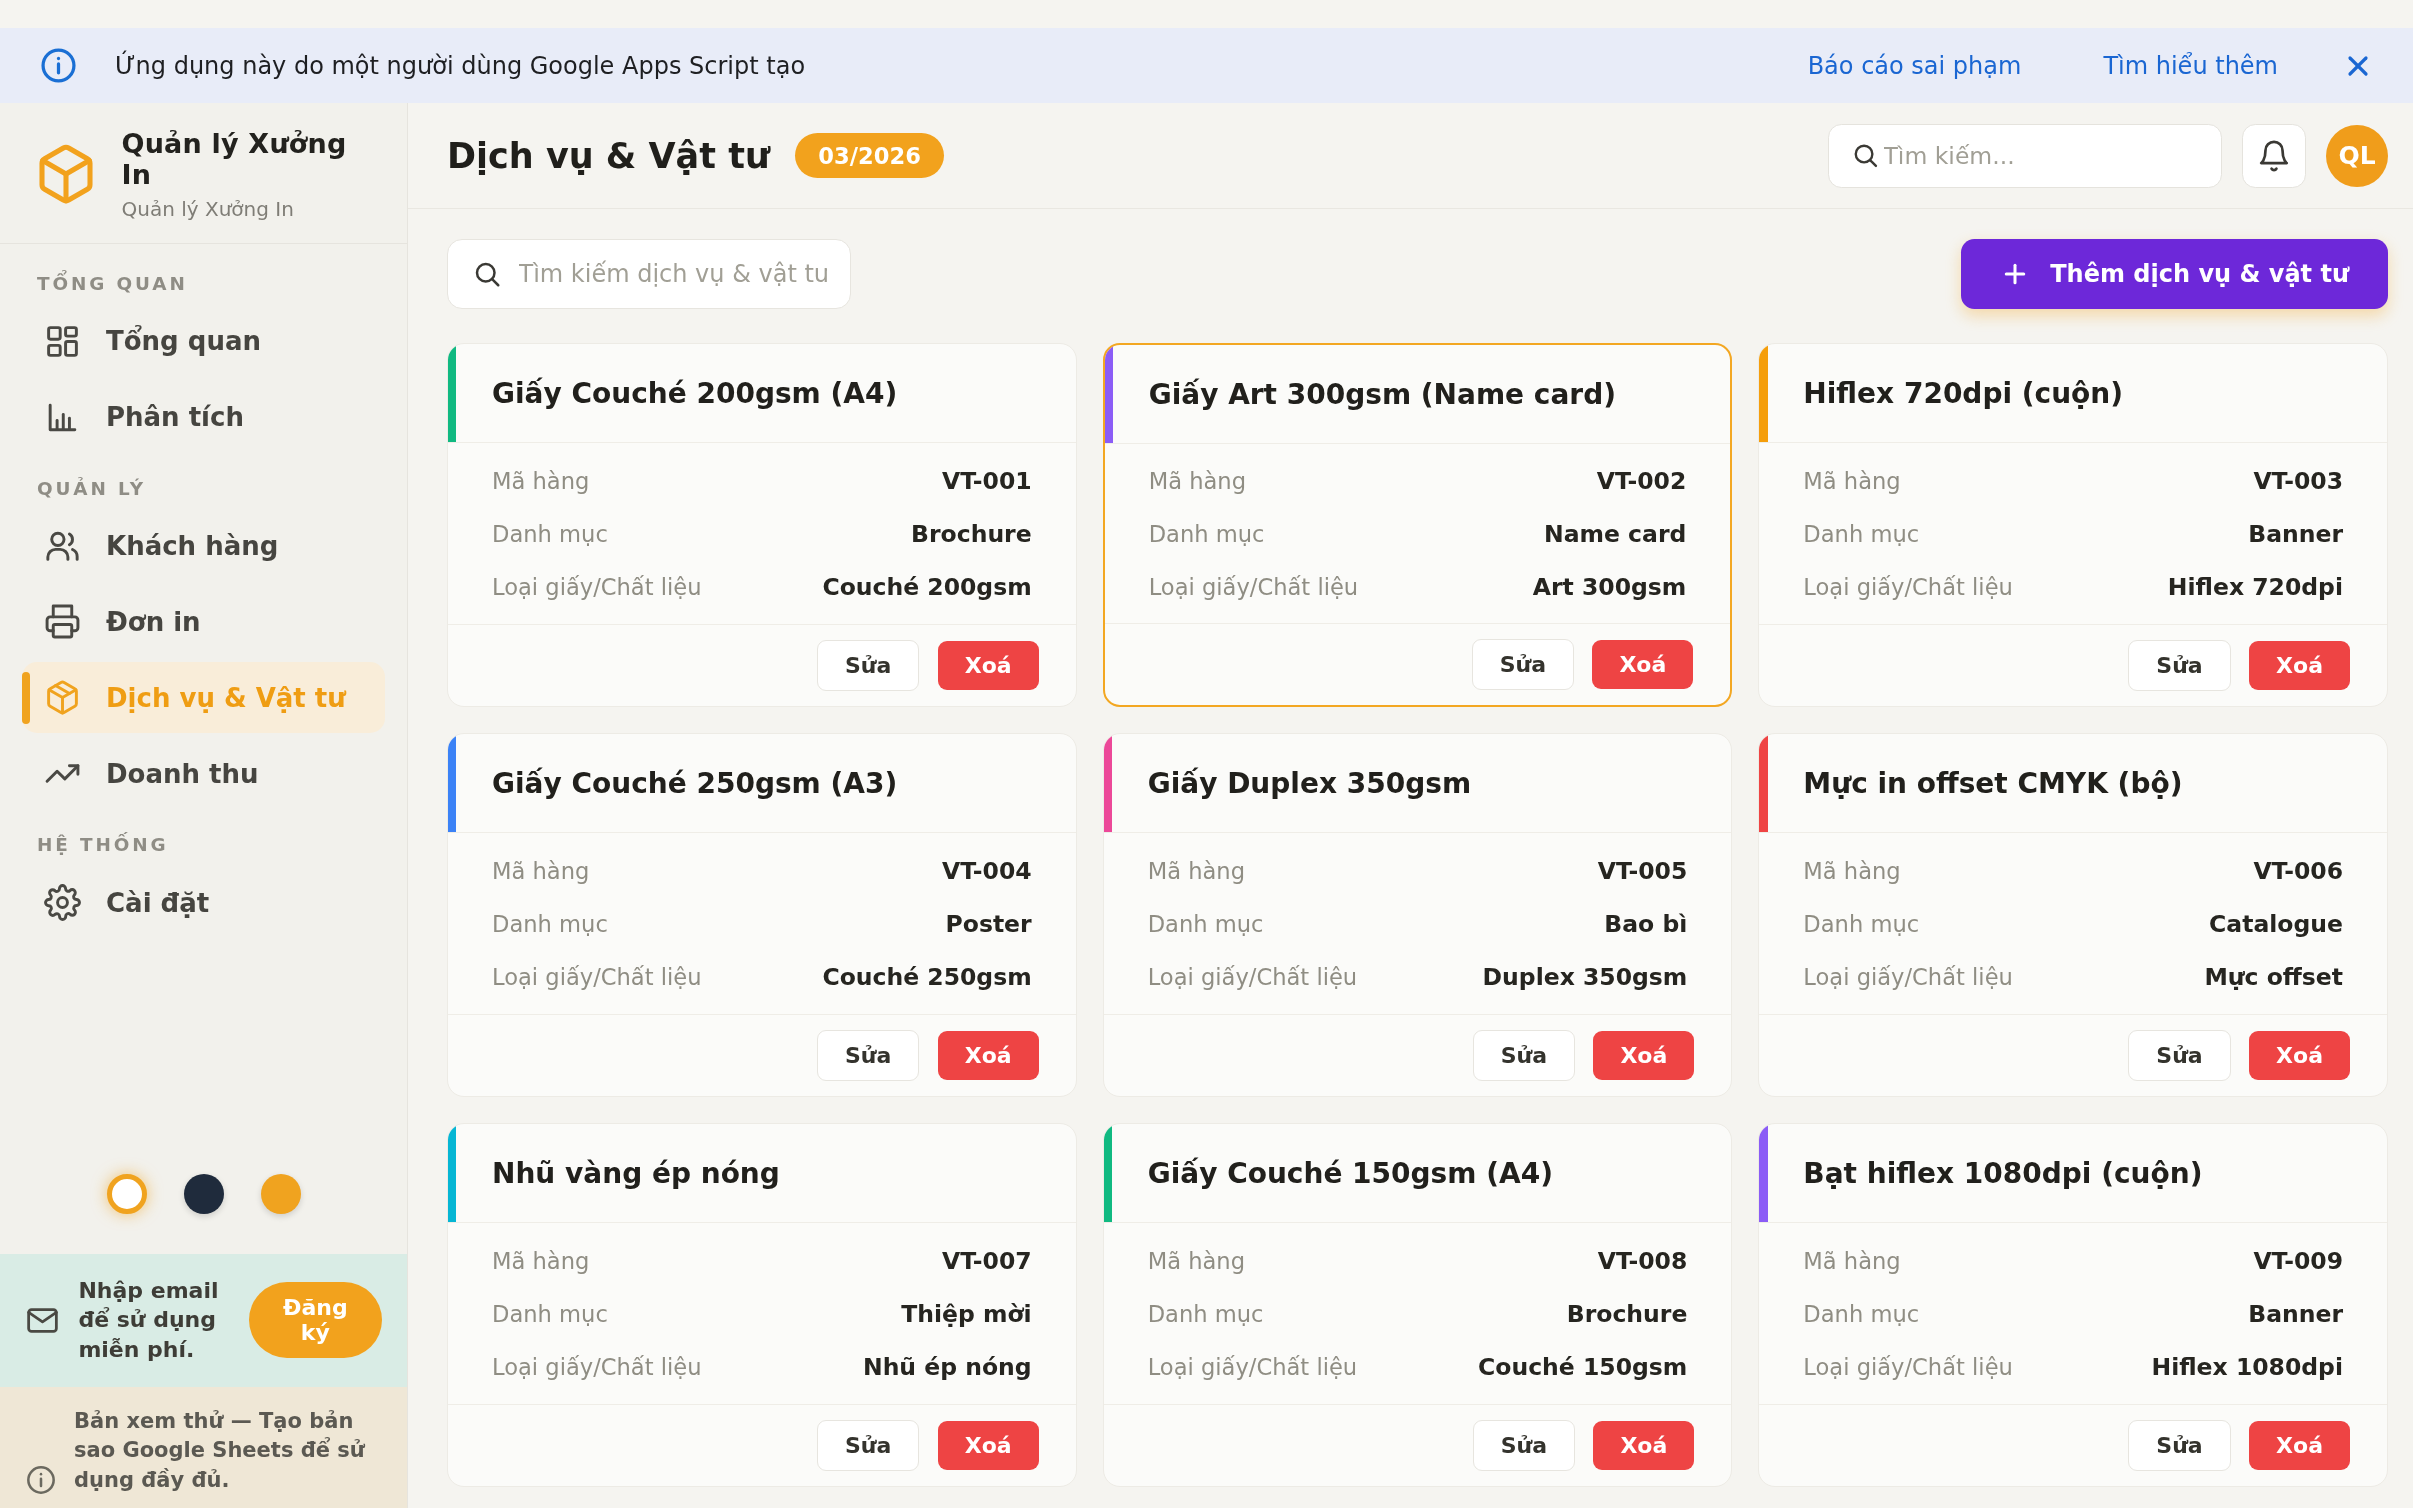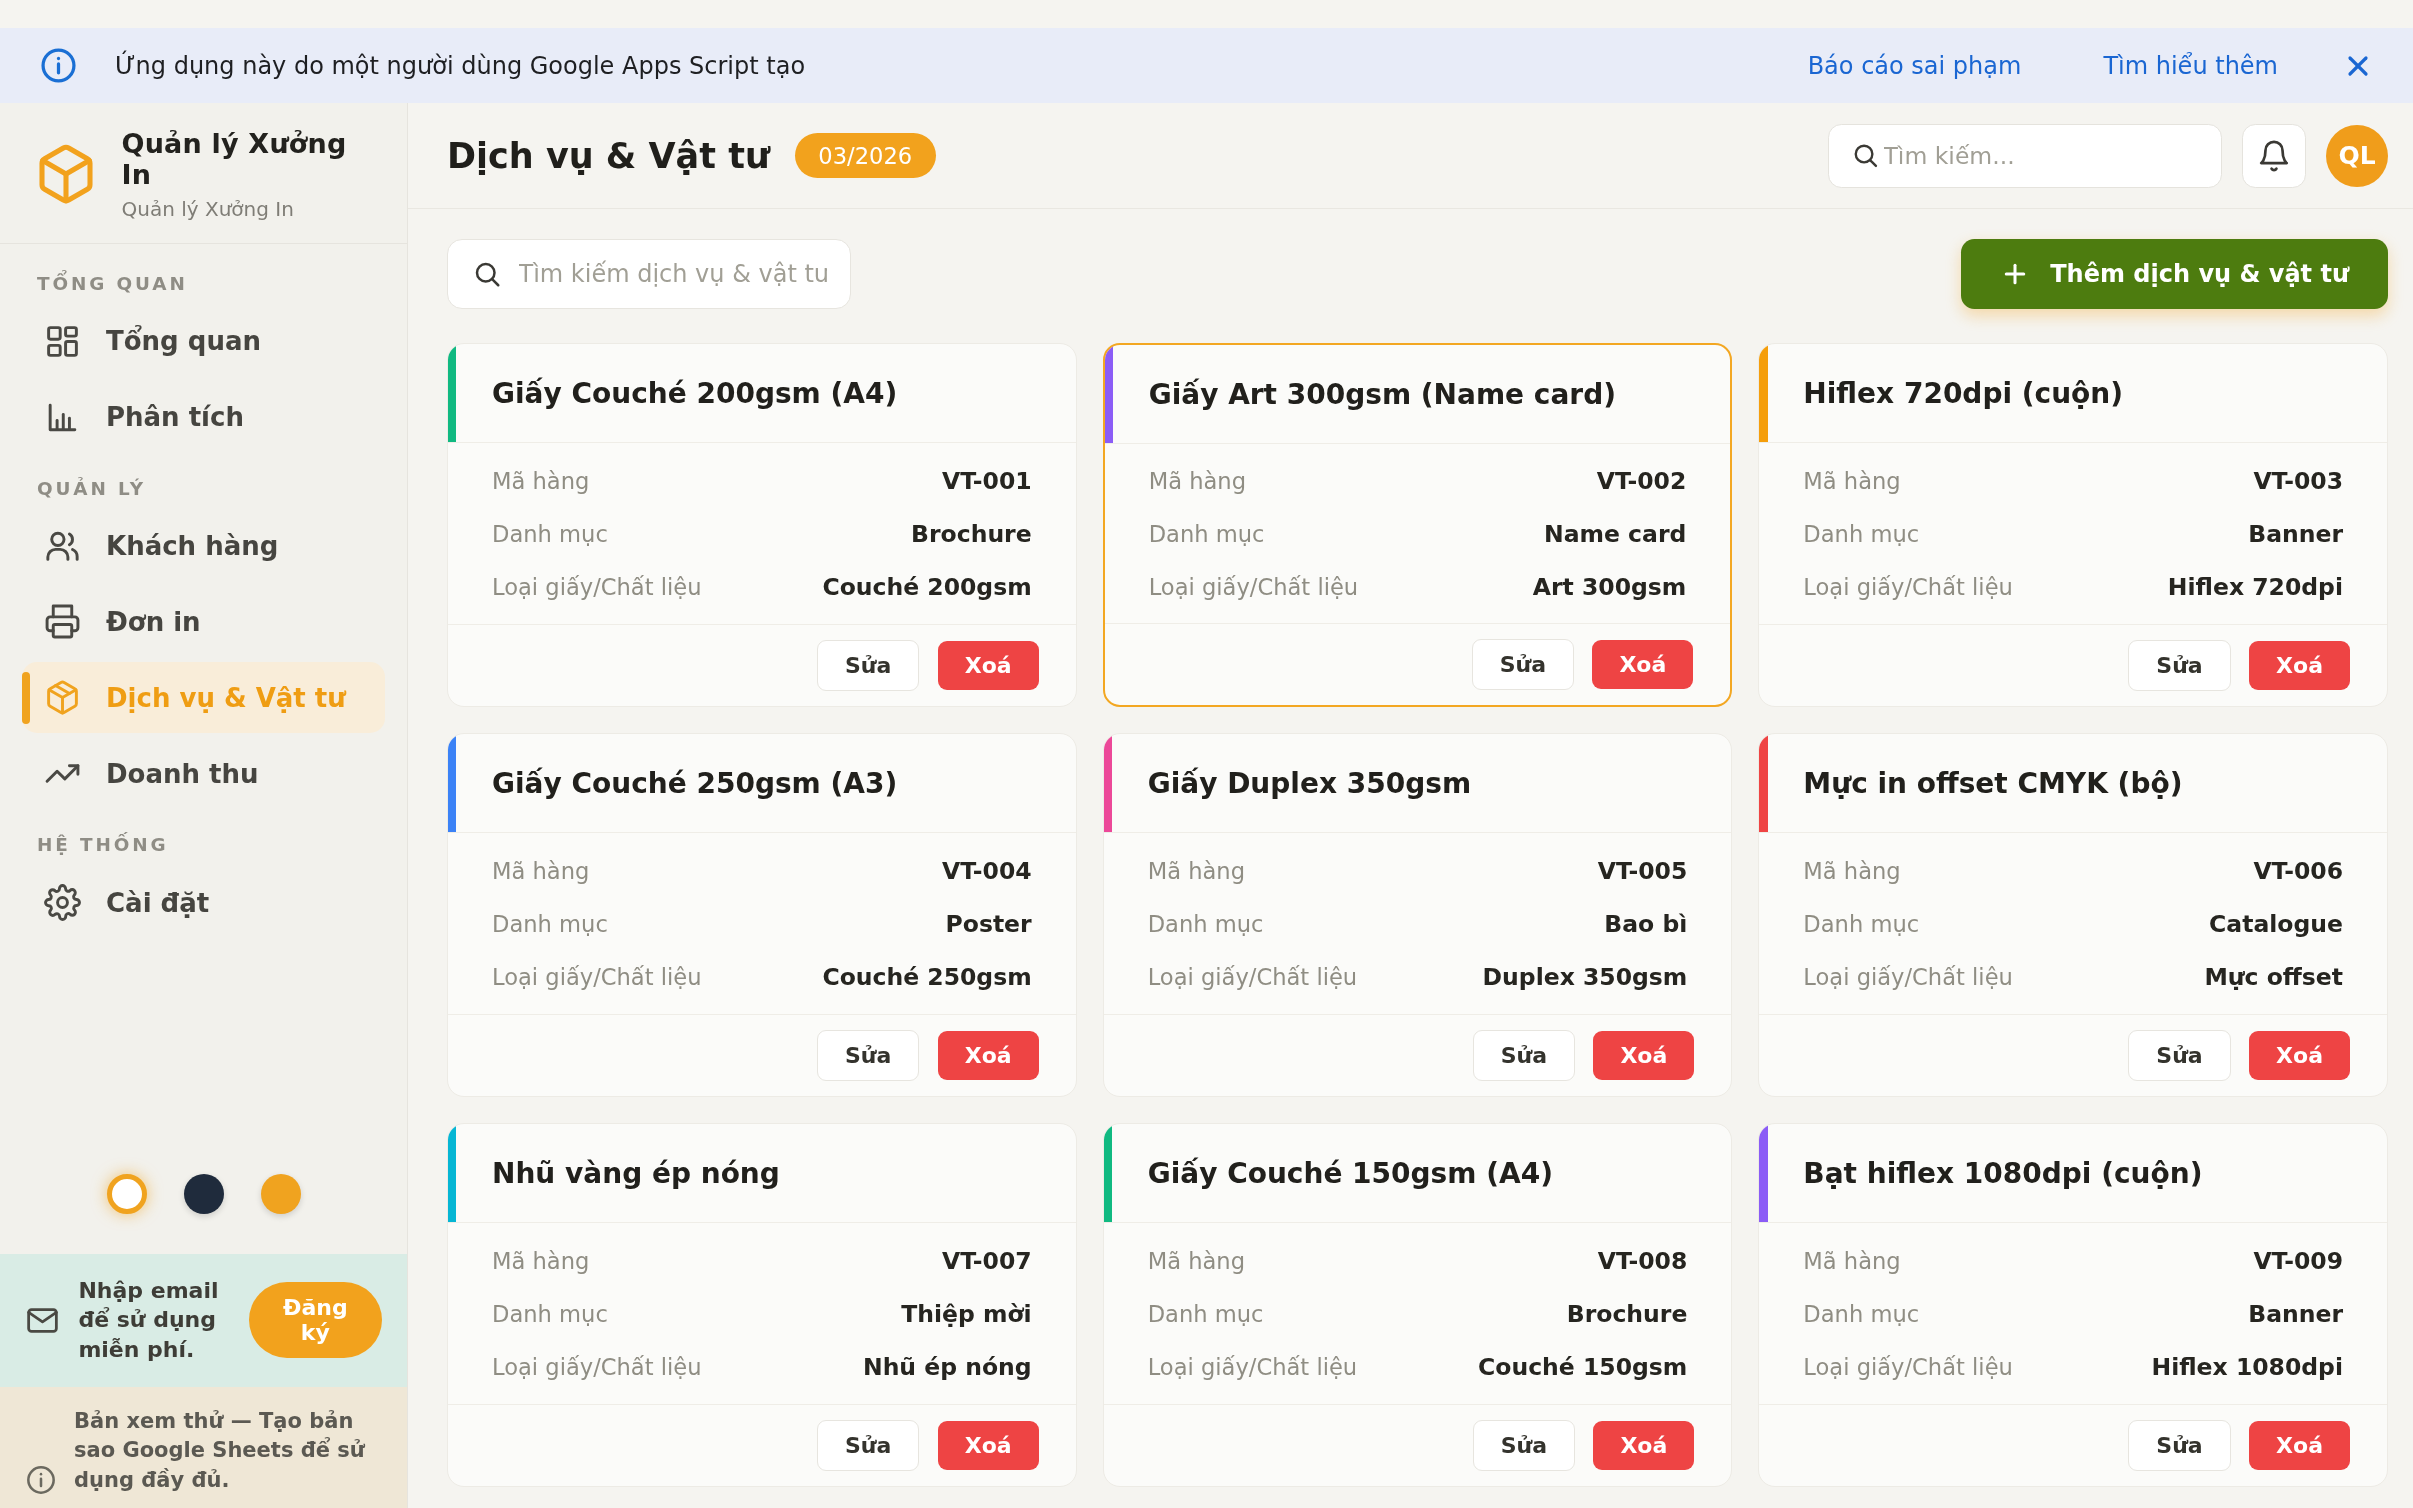--- a/index.html
+++ b/index.html
@@ -63,21 +63,21 @@
   .btn-signup { margin-left: auto; background: #f2a21d; color: #fff; border: none; border-radius: 837px; font-size: 22px; font-weight: 800; padding: 13.4px 30px; font-family: inherit; cursor: pointer; }
 
   .preview-banner { background: #efe7d6; display: flex; align-items: flex-end; gap: 17px; padding: 20px 25px 40px; color: #5b5952; flex: none; }
   .preview-banner .pico { flex: none; margin-top: 3.4px; color: #6b695f; }
   .preview-banner .txt { font-size: 21px; font-weight: 600; line-height: 1.42; }
 
   
   .main { flex: 1; min-width: 0; display: flex; flex-direction: column; background: #f5f4f0; }
   .main-header { height: 106px; flex: none; display: flex; align-items: center; padding: 0 25px 0 39px; border-bottom: 1.7px solid #e9e7e1; }
   .page-title { font-size: 35px; font-weight: 800; color: #201f1b; }
-  .badge { margin-left: 25px; background: #f2a21d; color: #fff; font-size: 22.6px; font-weight: 400; padding: 9.2px 23.5px; border-radius: 837px; }
+  .badge { margin-left: 25px; background: #f2a21d; color: #fff; font-size: 22.6px; font-weight: 700; padding: 9.2px 23.5px; border-radius: 837px; }
   .hdr-right { margin-left: auto; display: flex; align-items: center; gap: 20px; }
   .hdr-search {
     width: 394px; height: 64px; background: #fff; border: 1.7px solid #e5e3dd; border-radius: 13.4px;
     display: flex; align-items: center; gap: 4px; padding: 0 22px; color: #3a3934;
   }
   .hdr-search input, .content-search input {
     border: none; outline: none; background: transparent; flex: 1;
     font-size: 23.5px; font-family: inherit; color: #3c3b35;
   }
   input::placeholder { color: #a19f95; }
@@ -86,21 +86,21 @@
 
   
   .content { flex: 1; padding: 30px 25px 0 39px; overflow: hidden; }
   .toolbar { display: flex; align-items: center; justify-content: space-between; }
   .content-search {
     width: 404px; height: 70px; background: #fff; border: 1.7px solid #e7e5df; border-radius: 15px;
     display: flex; align-items: center; gap: 17px; padding: 0 23.5px; color: #3a3934;
   }
   .content-search input { font-size: 24px; }
   .btn-add {
-    height: 70px; background: #4d7c0f; color: #fff; border: none; border-radius: 13.4px;
+    height: 70px; background: #6d28d9; color: #fff; border: none; border-radius: 13.4px;
     font-size: 24px; font-weight: 800; font-family: inherit;
     display: flex; align-items: center; gap: 20px; padding: 0 39px;
     box-shadow: 0 6.7px 15px rgba(242,162,29,.32); cursor: pointer; justify-content: center;
   }
 
   .grid { margin-top: 34px; display: grid; grid-template-columns: repeat(3, 1fr); gap: 26px; }
   .card {
     background: #fbfbf9; border: 1.7px solid #edebe5; border-radius: 17px;
     height: 364px; display: flex; flex-direction: column; overflow: hidden; position: relative;
   }

